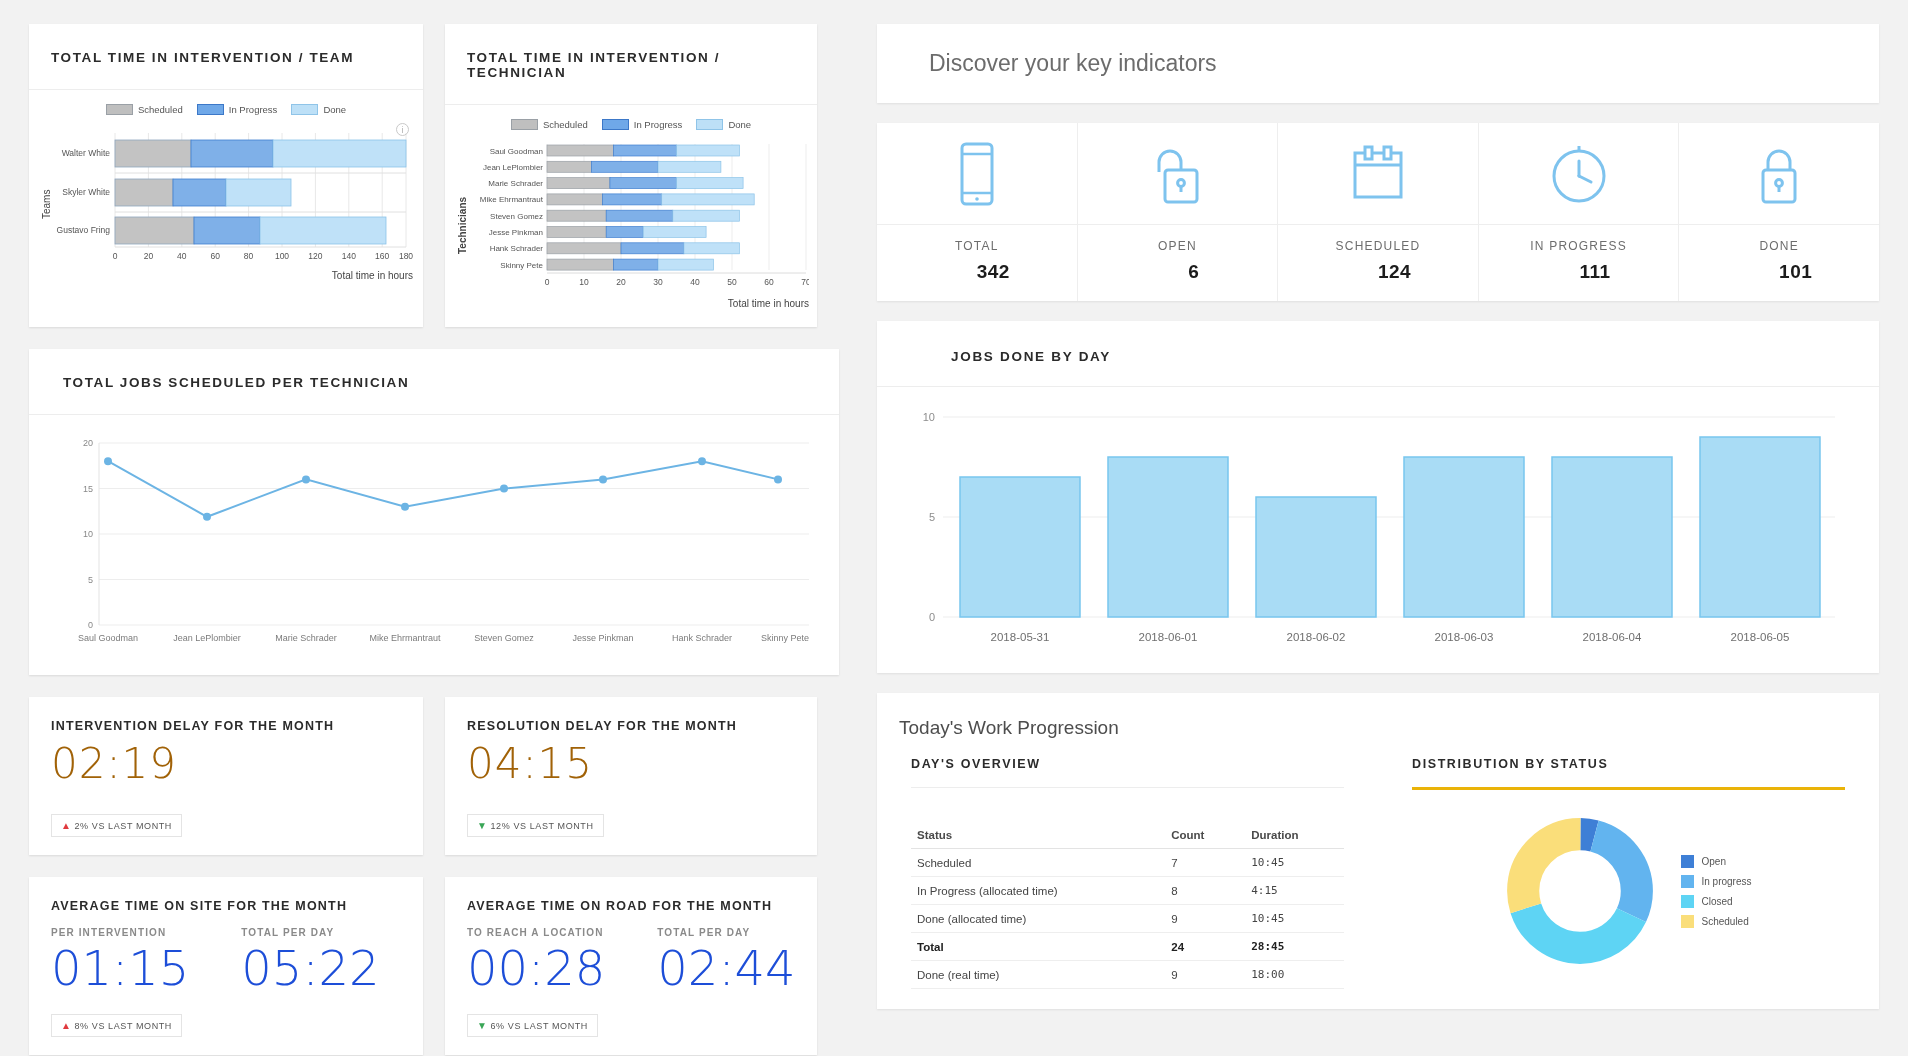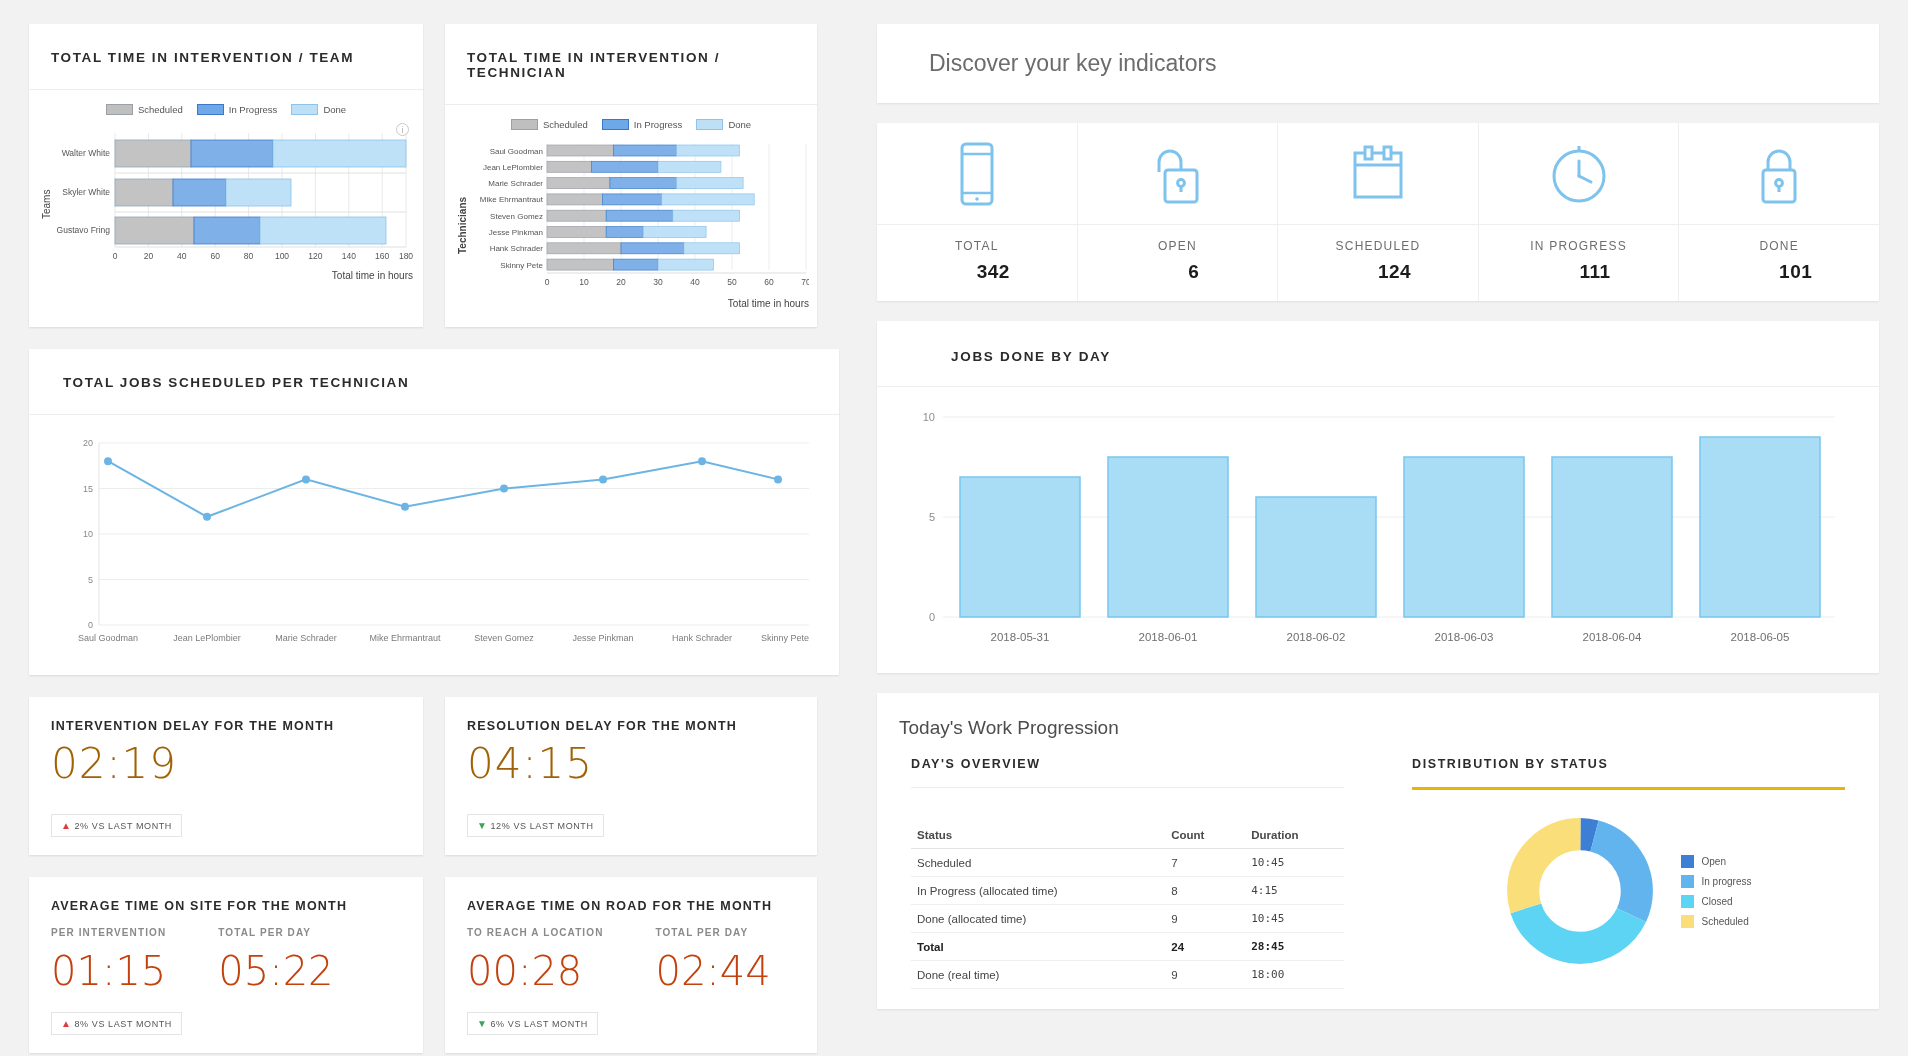--- a/index.html
+++ b/index.html
@@ -46,21 +46,21 @@
   .kpi-card { padding: 22px 22px 18px 22px; position: relative; }
   .kpi-title { font-size: 12.5px; font-weight: bold; letter-spacing: 1.2px; color: #2b2b2b; }
   .kpi-big { font-size: 42px; font-weight: 300; color: #a16207; letter-spacing: 1px; margin-top: 6px; font-family: "DejaVu Sans", sans-serif;}
   .kpi-spacer { height: 26px; }
   .trend { display: inline-flex; align-items: center; gap: 3px; border: 1px solid #e4e4e4;
     padding: 5px 9px; font-size: 9px; letter-spacing: 0.6px; color: #555; background: #fff; }
   .arrow-up { color: #e0393e; font-size: 10px; }
   .arrow-down { color: #3aa657; font-size: 10px; }
   .dual { display: flex; gap: 52px; margin-top: 14px; }
   .dual-col .sub-label { font-size: 10px; letter-spacing: 1.1px; color: #8a8a8a; font-weight: bold;}
-  .dual-col .sub-val { font-size: 40px; font-weight: 300; color: #c2410c; margin-top: 10px; font-family: "DejaVu Sans", sans-serif;}
+  .dual-col .sub-val { font-size: 48px; font-weight: 300; color: #1d4ed8; margin-top: 2px; font-family: "DejaVu Sans", sans-serif;}
 
   
   .right-col { width: 1055px; padding: 24px 29px 0 24px; display: flex; flex-direction: column; gap: 20px; }
   .banner { background: #fff; padding: 26px 52px; box-shadow: 0 1px 2px rgba(0,0,0,0.08); }
   .banner-text { font-size: 23px; color: #6c6c6c; font-weight: 400; }
   .kpi-strip { display: flex; background: #fff; box-shadow: 0 1px 2px rgba(0,0,0,0.08); }
   .kpi-tile { flex: 1; border-right: 1px solid #eee; }
   .kpi-tile:last-child { border-right: none; }
   .kpi-icon-box { height: 102px; display: flex; align-items: center; justify-content: center;
      border-bottom: 1px solid #eee; }

